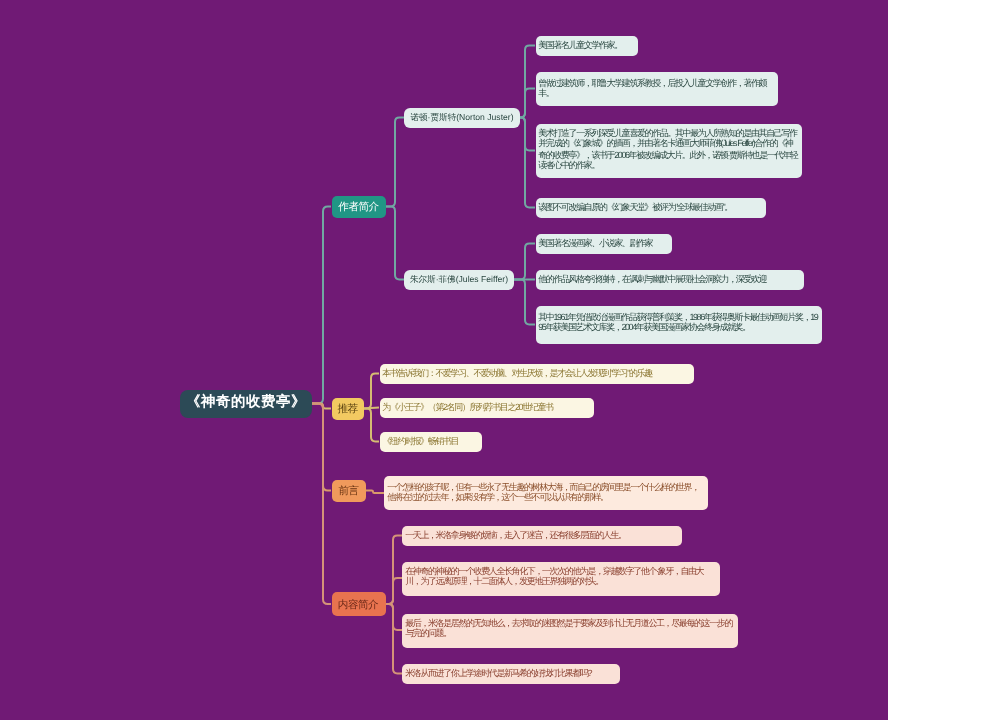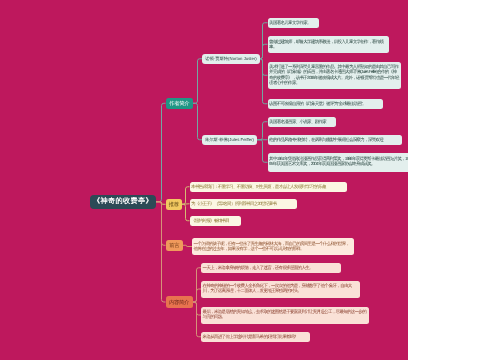--- a/index.html
+++ b/index.html
@@ -1,19 +1,19 @@
 <!DOCTYPE html>
 <html><head>
 <meta charset="utf-8">
 <style>
 html,body{margin:0;padding:0;background:#ffffff;}
 body{width:500px;height:360px;overflow:hidden;
  font-family:"Liberation Sans","DejaVu Sans",sans-serif;
  -webkit-font-smoothing:antialiased;text-rendering:geometricPrecision;}
-#stage{position:relative;width:408px;height:360px;background:#be185d;overflow:hidden;}
+#stage{position:relative;width:444px;height:360px;background:#701a75;overflow:hidden;}
 #links{position:absolute;left:0;top:0;width:500px;height:360px;}
 .node{position:absolute;box-sizing:border-box;display:flex;align-items:center;
  justify-content:center;border-radius:3px;white-space:nowrap;}
 .root{border-radius:4px;letter-spacing:.3px;font-weight:600;}
 .branch{font-weight:400;border-radius:2.5px;letter-spacing:-0.25px;}
 .mid{border-radius:3px;font-weight:400;}
 @media screen{.leaf,.node{filter:blur(0px)}}
 .leaf{position:absolute;box-sizing:border-box;border-radius:2.5px;
  display:block;padding:2.55px 1.6px;font-size:4.5px;line-height:5.4px;letter-spacing:-0.7px;
  word-break:break-all;overflow:hidden;}

